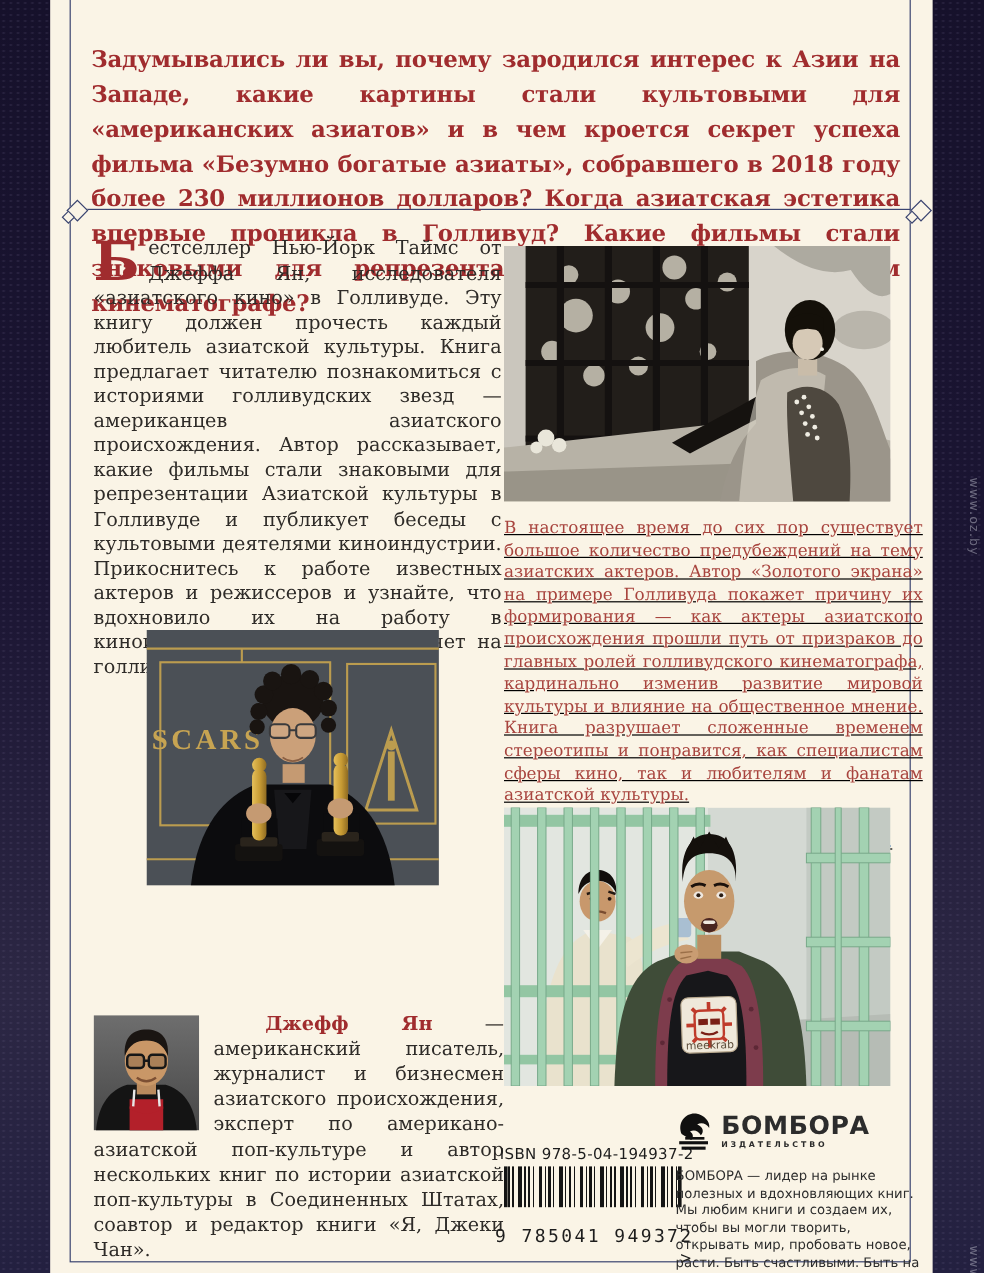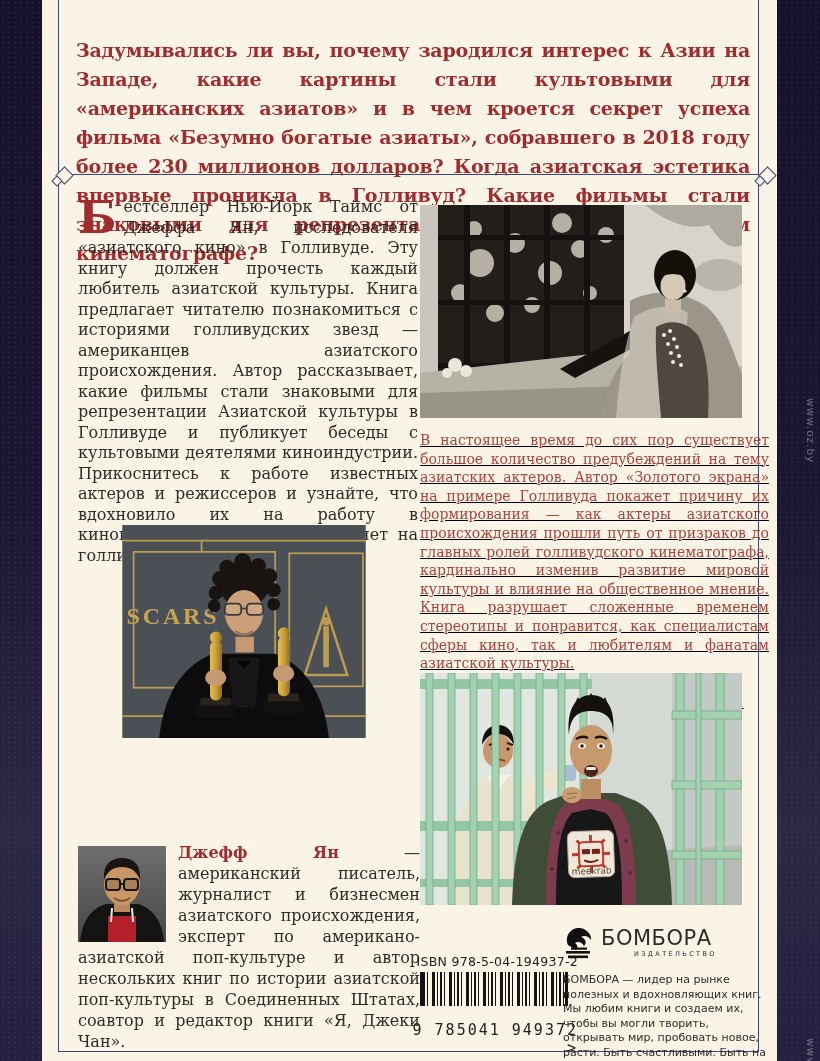--- a/index.html
+++ b/index.html
@@ -32,33 +32,33 @@
   #about-book .dropcap{float:left;color:#a02c2e;font-size:45px;line-height:37px;
               font-weight:bold;margin:2px 7px 0 0;}
   #right-col{left:420px;top:431px;width:349px;text-decoration:underline;}
   #annotation{color:#a8443e;font-size:14px;line-height:18.6px;margin:0;text-align:justify;}
   #reviewer{font-family:"DejaVu Sans","Liberation Sans",sans-serif;color:#2f6cb3;
             font-size:13px;line-height:18.5px;margin:3px 0 0 0;}
   #reviewer .rev-name{font-weight:bold;letter-spacing:.4px;}
   #author-block{left:78px;top:842px;width:342px;color:#2e2b28;
                 font-size:16px;line-height:21px;text-align:justify;}
   #author-photo{float:left;width:88px;height:96px;margin:4px 12px 2px 0;}
-  #author-block .author-name{color:#a02c2e;font-weight:bold;}
+  #author-block .author-name{color:#a02c2e;font-weight:bold;margin-left:43px;}
   
   #anna-photo{left:420px;top:205px;width:322px;height:213px;}
   #bong-photo{left:72px;top:525px;width:344px;height:213px;}
   #kumar-photo{left:420px;top:673px;width:322px;height:232px;}
   .photo svg{display:block;width:100%;height:100%;}
   
   #publisher{left:563px;top:924px;width:208px;
              font-family:"DejaVu Sans","Liberation Sans",sans-serif;color:#2c2c2c;}
   #logo-row{display:flex;align-items:center;gap:8px;}
   #wave-icon{width:30px;height:38px;flex:0 0 auto;}
-  #pub-name{font-size:21px;font-weight:normal;letter-spacing:.5px;line-height:20px;}
-  #pub-type{font-size:6.5px;font-weight:normal;letter-spacing:2.4px;margin-top:2px;margin-left:33px;}
+  #pub-name{font-size:21px;font-weight:bold;letter-spacing:.5px;line-height:20px;text-align:right;}
+  #pub-type{font-size:6.5px;font-weight:bold;letter-spacing:2.4px;margin-top:2px;}
   #pub-about{font-size:11px;line-height:14.6px;margin-top:11px;}
   
   #isbn-block{left:410px;top:954px;width:168px;text-align:right;
               font-family:"DejaVu Sans","Liberation Sans",sans-serif;color:#1d1d1d;}
   #isbn-label{font-size:12.5px;letter-spacing:.3px;}
   #barcode-bars{width:142px;height:34px;margin:3px auto 0;
      background:repeating-linear-gradient(90deg,
        #141414 0 2px,transparent 2px 4px,#141414 4px 5px,transparent 5px 9px,
        #141414 9px 12px,transparent 12px 14px,#141414 14px 15px,transparent 15px 17px);
      border-left:3px solid #141414;border-right:3px solid #141414;}

